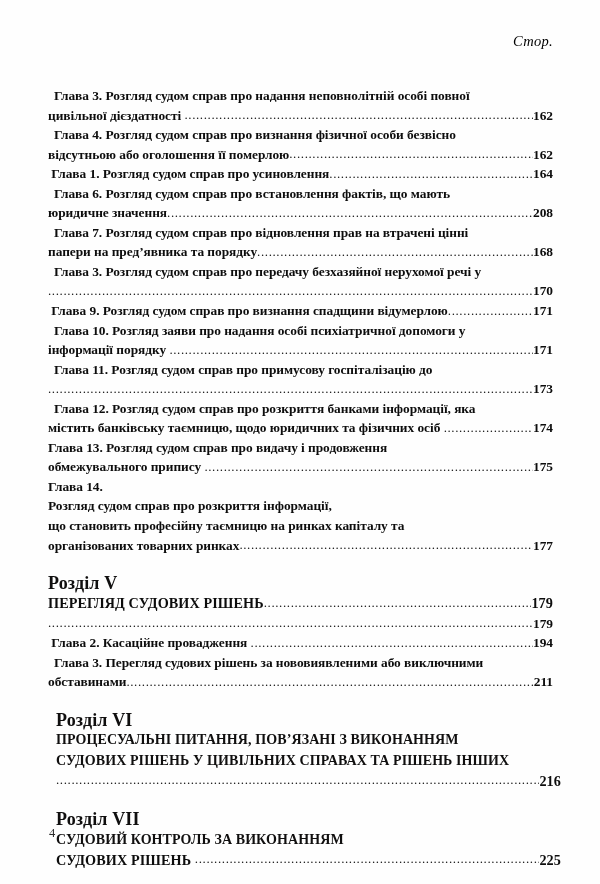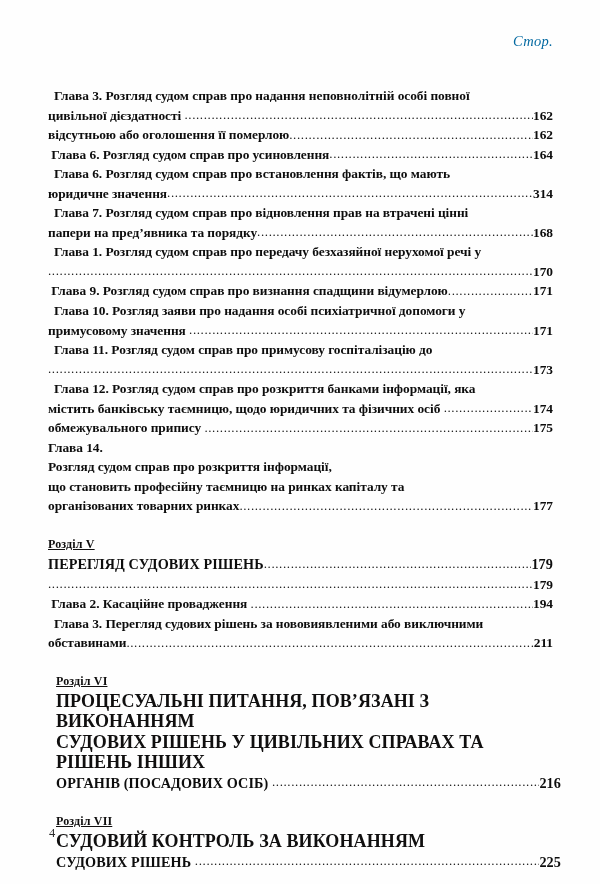--- a/index.html
+++ b/index.html
@@ -26,21 +26,21 @@
   
   .running-header {
     position: absolute;
     top: 33px;
     left: 48px;
     right: 47px;
     text-align: right;
     font-style: italic;
     font-size: 14.5px;
     letter-spacing: 0.3px;
-    color: #0369a1;
+    color: #000000;
   }
 
   
   .toc {
     position: absolute;
     top: 86px;
     left: 48px;
     width: 505px;
   }
 
@@ -96,28 +96,27 @@
   .headline.indent {
     padding-left: 6px;
   }
 
   
   .part-block {
     margin-top: 19px;
   }
   .part-label {
     font-weight: bold;
-    font-size: 12px;
+    font-size: 18px;
     line-height: 19.2px;
     letter-spacing: 0.15px;
-    text-decoration: underline;
   }
   .part-title-line {
     font-weight: bold;
-    font-size: 18px;
+    font-size: 14px;
     line-height: 20.4px;
     letter-spacing: 0.1px;
   }
   .part-block.shifted .part-label,
   .part-block.shifted .part-title-line,
   .part-block.shifted .lastline {
     padding-left: 8px;
   }
   .part-block .lastline.caps {
     font-size: 14.2px;
@@ -155,87 +154,89 @@
     <div id="toc-root">
         <div class="entry">
           <div class="headline indent">Глава 3. Розгляд судом справ про надання неповнолітній особі повної</div>
           <div class="lastline">
             <span class="ll-text">цивільної дієздатності </span>
             <span class="ll-dots">................................................................................................................................................................................................................</span>
             <span class="ll-num">162</span>
           </div>
         </div>
         <div class="entry">
+          <div class="headline indent">Глава 4. Розгляд судом справ про визнання фізичної особи безвісно</div>
           <div class="lastline">
             <span class="ll-text">відсутньою або оголошення її померлою</span>
             <span class="ll-dots">................................................................................................................................................................................................................</span>
             <span class="ll-num">162</span>
           </div>
         </div>
         <div class="entry">
           <div class="lastline">
-            <span class="ll-text"> Глава 6. Розгляд судом справ про усиновлення</span>
+            <span class="ll-text"> Глава 1. Розгляд судом справ про усиновлення</span>
             <span class="ll-dots">................................................................................................................................................................................................................</span>
             <span class="ll-num">164</span>
           </div>
         </div>
         <div class="entry">
           <div class="headline indent">Глава 6. Розгляд судом справ про встановлення фактів, що мають</div>
           <div class="lastline">
             <span class="ll-text">юридичне значення</span>
             <span class="ll-dots">................................................................................................................................................................................................................</span>
-            <span class="ll-num">314</span>
+            <span class="ll-num">208</span>
           </div>
         </div>
         <div class="entry">
           <div class="headline indent">Глава 7. Розгляд судом справ про відновлення прав на втрачені цінні</div>
           <div class="lastline">
             <span class="ll-text">папери на пред’явника та порядку</span>
             <span class="ll-dots">................................................................................................................................................................................................................</span>
             <span class="ll-num">168</span>
           </div>
         </div>
         <div class="entry">
-          <div class="headline indent">Глава 1. Розгляд судом справ про передачу безхазяйної нерухомої речі у</div>
+          <div class="headline indent">Глава 3. Розгляд судом справ про передачу безхазяйної нерухомої речі у</div>
           <div class="lastline">
             <span class="ll-dots">................................................................................................................................................................................................................</span>
             <span class="ll-num">170</span>
           </div>
         </div>
         <div class="entry">
           <div class="lastline">
             <span class="ll-text"> Глава 9. Розгляд судом справ про визнання спадщини відумерлою</span>
             <span class="ll-dots">................................................................................................................................................................................................................</span>
             <span class="ll-num">171</span>
           </div>
         </div>
         <div class="entry">
           <div class="headline indent">Глава 10. Розгляд заяви про надання особі психіатричної допомоги у</div>
           <div class="lastline">
-            <span class="ll-text">примусовому значення </span>
+            <span class="ll-text">інформації порядку </span>
             <span class="ll-dots">................................................................................................................................................................................................................</span>
             <span class="ll-num">171</span>
           </div>
         </div>
         <div class="entry">
           <div class="headline indent">Глава 11. Розгляд судом справ про примусову госпіталізацію до</div>
           <div class="lastline">
             <span class="ll-dots">................................................................................................................................................................................................................</span>
             <span class="ll-num">173</span>
           </div>
         </div>
         <div class="entry">
           <div class="headline indent">Глава 12. Розгляд судом справ про розкриття банками інформації, яка</div>
           <div class="lastline">
             <span class="ll-text">містить банківську таємницю, щодо юридичних та фізичних осіб </span>
             <span class="ll-dots">................................................................................................................................................................................................................</span>
             <span class="ll-num">174</span>
           </div>
         </div>
         <div class="entry">
+          <div class="headline">Глава 13. Розгляд судом справ про видачу і продовження</div>
           <div class="lastline">
             <span class="ll-text">обмежувального припису </span>
             <span class="ll-dots">................................................................................................................................................................................................................</span>
             <span class="ll-num">175</span>
           </div>
         </div>
         <div class="entry">
           <div class="headline">Глава 14.</div>
           <div class="headline">Розгляд судом справ про розкриття інформації,</div>
           <div class="headline">що становить професійну таємницю на ринках капіталу та</div>
@@ -277,21 +278,20 @@
               <span class="ll-num">211</span>
             </div>
           </div>
         </div>
         <div class="part-block shifted">
           <div class="part-label">Розділ VI</div>
           <div class="part-title-line">ПРОЦЕСУАЛЬНІ ПИТАННЯ, ПОВ’ЯЗАНІ З ВИКОНАННЯМ</div>
           <div class="part-title-line">СУДОВИХ РІШЕНЬ У ЦИВІЛЬНИХ СПРАВАХ ТА РІШЕНЬ ІНШИХ</div>
           <div class="entry">
             <div class="lastline caps">
-              <span class="ll-text">ОРГАНІВ (ПОСАДОВИХ ОСІБ) </span>
               <span class="ll-dots">................................................................................................................................................................................................................</span>
               <span class="ll-num">216</span>
             </div>
           </div>
         </div>
         <div class="part-block shifted">
           <div class="part-label">Розділ VII</div>
           <div class="part-title-line">СУДОВИЙ КОНТРОЛЬ ЗА ВИКОНАННЯМ</div>
           <div class="entry">
             <div class="lastline caps">

